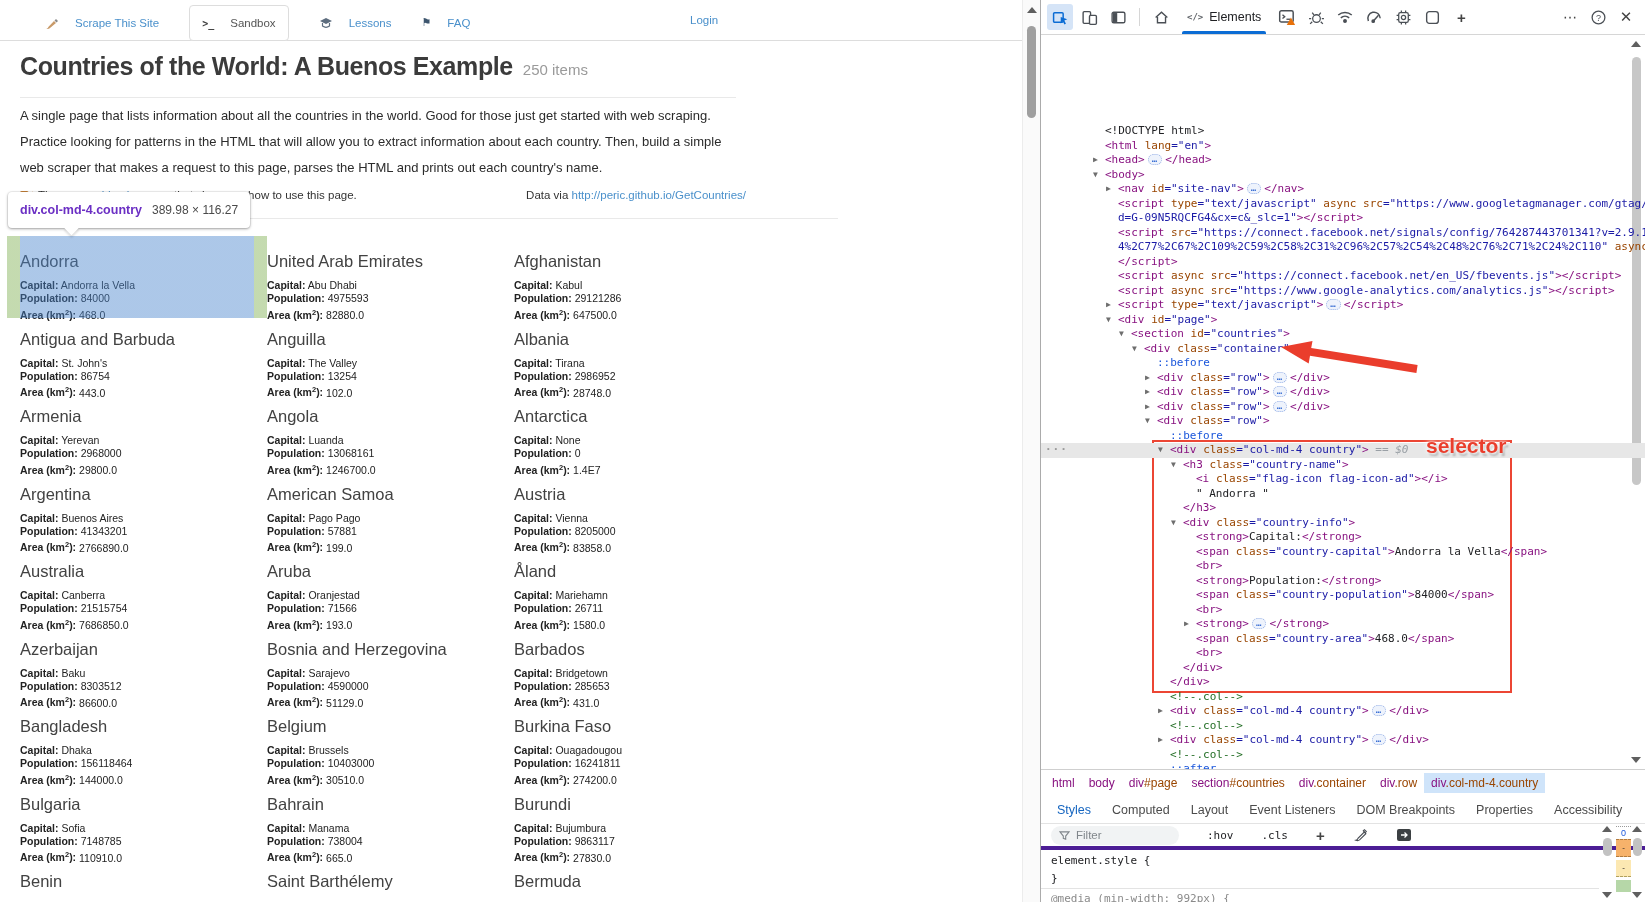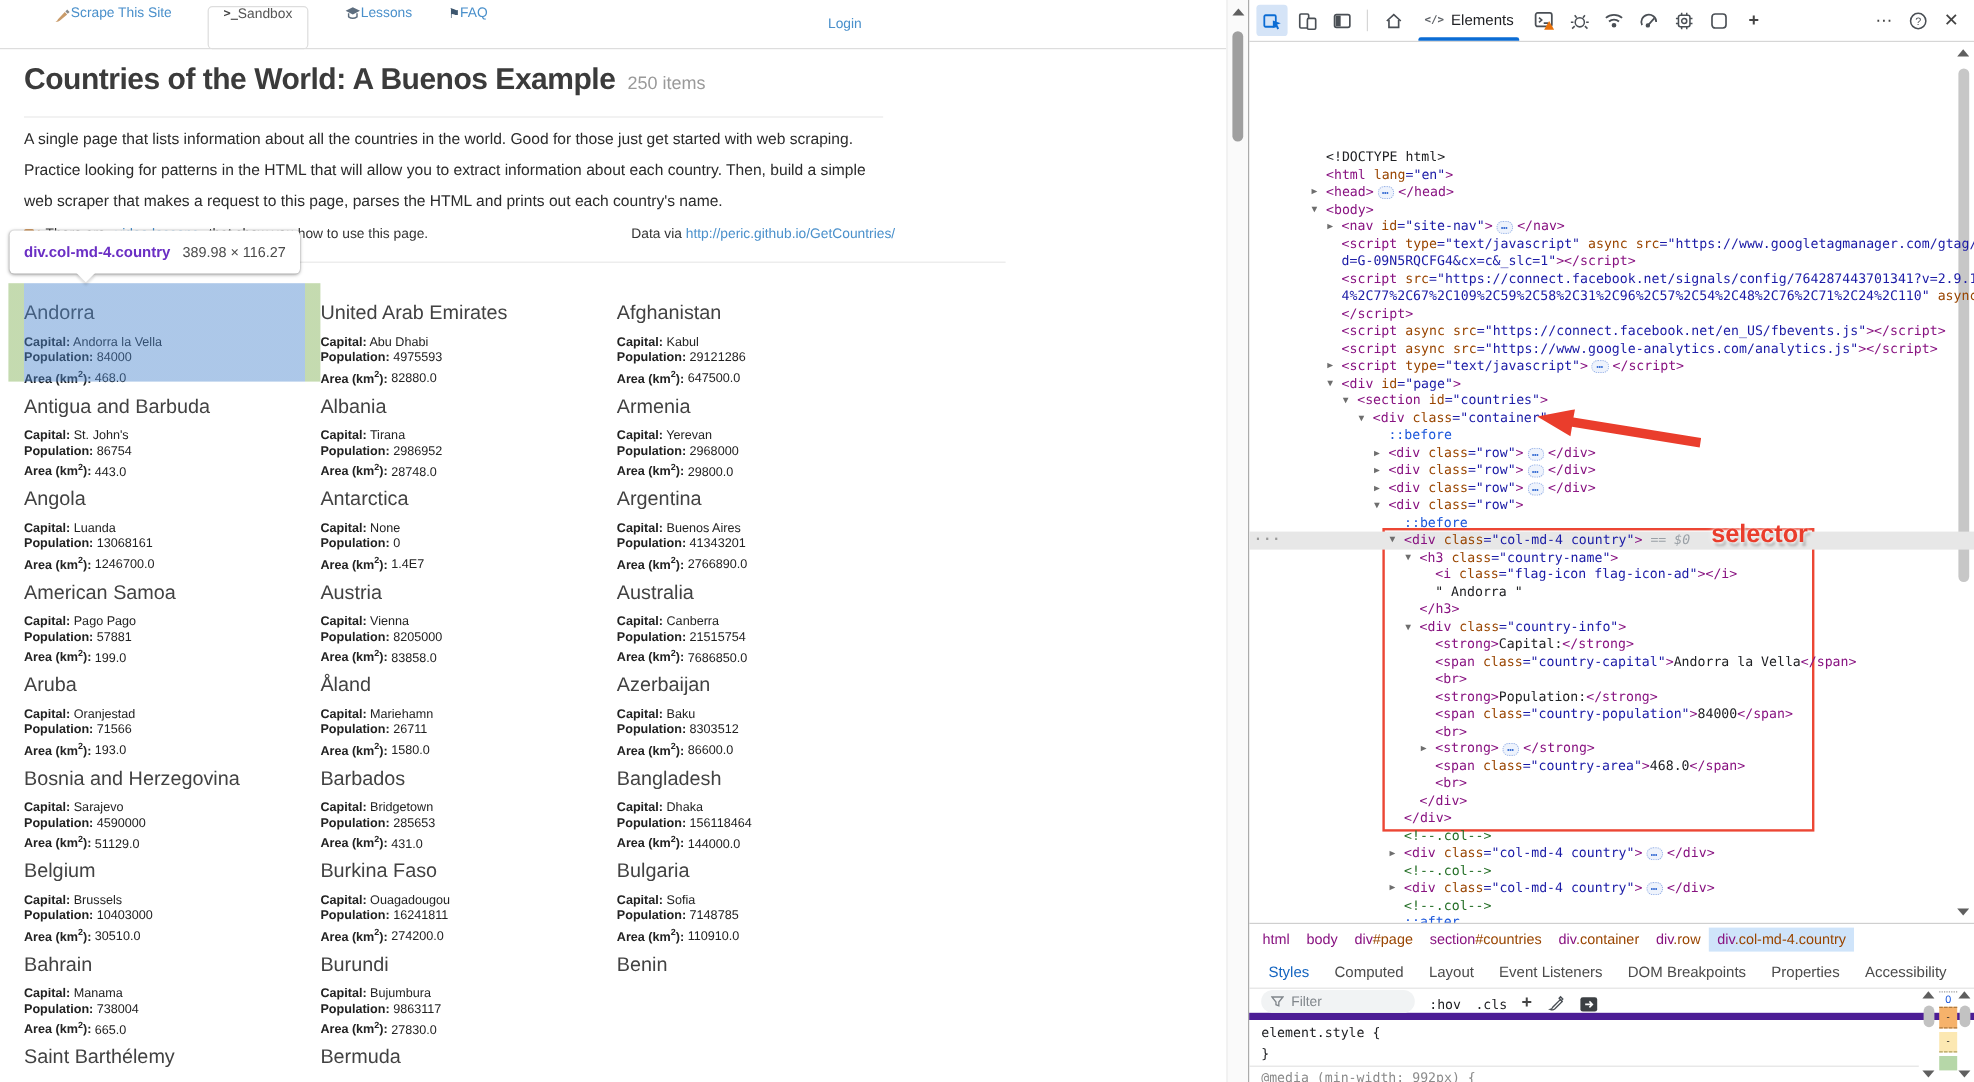--- a/index.html
+++ b/index.html
@@ -2,21 +2,21 @@
 <html><head>
 <meta charset="utf-8">
 <style>
   html,body{margin:0;padding:0}
   body{position:relative;width:1645px;height:902px;overflow:hidden;background:#fff;
        font-family:"Liberation Sans",sans-serif;}
   
   .site{position:absolute;left:0;top:0;width:1022px;height:902px;background:#fff;overflow:hidden}
   .nav{position:absolute;top:5px;left:0;width:100%;height:36px;border-bottom:1px solid #ddd;
        display:flex;align-items:stretch;padding-left:45px;box-sizing:border-box}
-  .tab{display:flex;align-items:flex-start;gap:0;font-size:11.5px;color:#4a90cb;margin-right:30px;cursor:pointer}
+  .tab{display:flex;align-items:center;gap:16px;font-size:11.5px;color:#4a90cb;margin-right:30px;cursor:pointer}
   .tab.active{border:1px solid #ddd;border-radius:4px;background:#fff;color:#555;
        padding:0 12px;margin-bottom:-1px;margin-top:0}
   .tab .ticon{display:flex;align-items:center}
   .term-glyph{font-family:"DejaVu Sans Mono",monospace;font-size:10px;font-weight:bold;color:#444}
   .flag-glyph{font-size:11px;color:#3d566e}
   .login{position:absolute;left:690px;top:14px;font-size:11.5px;color:#4a90cb;text-decoration:none}
   .titleRow{position:absolute;top:52px;left:20px;display:flex;align-items:baseline;gap:10px}
   .titleRow h1{font-size:25px;font-weight:bold;color:#3b3b3b;margin:0;letter-spacing:-.4px}
   .count{font-size:15px;color:#9a9a9a}
   .hr{position:absolute;left:20px;height:1px;background:#e9e9e9}
@@ -86,21 +86,21 @@
   .tsb .tri-dn{position:absolute;bottom:2px;left:2px}
   
   .crumbs{height:26px;border-top:1px solid #cfcfcf;display:flex;align-items:center;padding:0 4px;font-size:12px;overflow:hidden}
   .crumb{padding:3px 7px;white-space:nowrap;cursor:pointer}
   .crumb .ctag{color:#881280}.crumb .csuf{color:#994500}
   .crumb.selc{background:#cfe4fa}
   .stabs{height:28px;display:flex;align-items:center;gap:21px;padding-left:16px;font-size:12.5px;color:#4b4b4b;
       border-bottom:1px solid #e3e3e3;box-sizing:border-box}
   .stab{cursor:pointer;white-space:nowrap}
   .stab.active{color:#1565c0}
-  .fbar{height:26px;display:flex;align-items:flex-end;gap:12px;padding-left:10px;border-bottom:6px solid #4c1d95;box-sizing:border-box}
+  .fbar{height:26px;display:flex;align-items:center;gap:28px;padding-left:10px;border-bottom:4px solid #4c1d95;box-sizing:border-box}
   .fpill{width:128px;height:19px;background:#f1f3f4;border-radius:10px;display:flex;align-items:center;gap:6px;
       padding:0 8px;color:#80868b;font-size:11.5px;box-sizing:border-box}
   .hovcls{font-family:"DejaVu Sans Mono",monospace;font-size:11px;color:#202124;font-weight:normal}
   .plus{font-size:15px;color:#444;font-weight:bold}
   .sbody{position:relative;height:54px;font-family:"DejaVu Sans Mono",monospace;font-size:11px;color:#202124}
   .sline{position:absolute;left:10px;white-space:pre}
   .sline.dim{color:#8a8a8a}
   .ssep{position:absolute;left:0;right:46px;top:38px;height:1px;background:#e3e3e3}
   
   .mini-sb{position:absolute;width:15px;top:826px;height:72px}
@@ -197,20 +197,28 @@
           <div><b>Population:</b> 29121286</div>
           <div><b>Area (km<sup>2</sup>):</b> 647500.0</div>
         </div>
       </div>
       <div class="country">
         <h3 class="cname">Antigua and Barbuda</h3>
         <div class="cinfo">
           <div><b>Capital:</b> St. John's</div>
           <div><b>Population:</b> 86754</div>
           <div><b>Area (km<sup>2</sup>):</b> 443.0</div>
+        </div>
+      </div>
+      <div class="country">
+        <h3 class="cname">Anguilla</h3>
+        <div class="cinfo">
+          <div><b>Capital:</b> The Valley</div>
+          <div><b>Population:</b> 13254</div>
+          <div><b>Area (km<sup>2</sup>):</b> 102.0</div>
         </div>
       </div>
       <div class="country">
         <h3 class="cname">Albania</h3>
         <div class="cinfo">
           <div><b>Capital:</b> Tirana</div>
           <div><b>Population:</b> 2986952</div>
           <div><b>Area (km<sup>2</sup>):</b> 28748.0</div>
         </div>
       </div>

